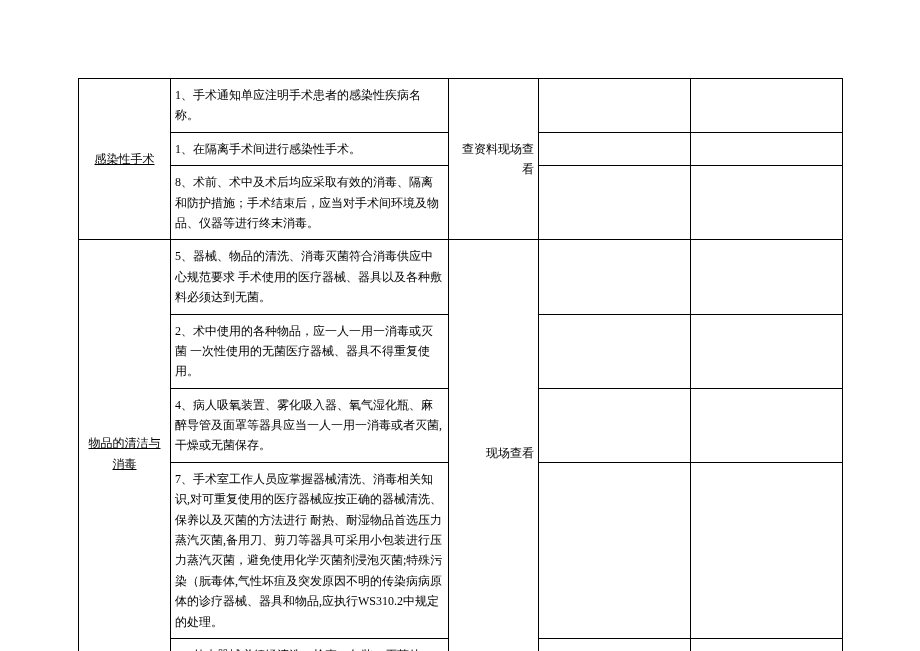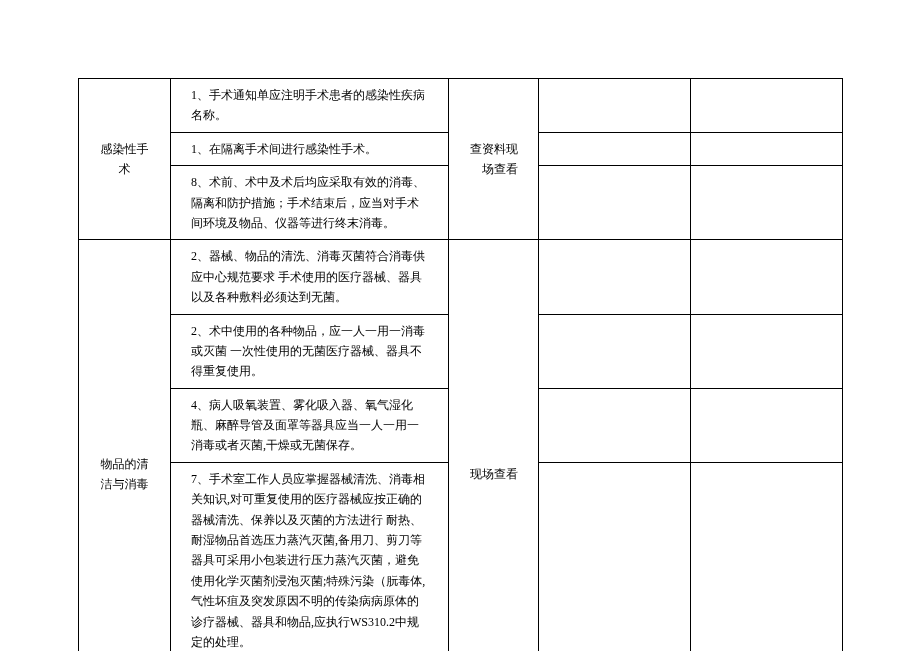--- a/index.html
+++ b/index.html
@@ -22,28 +22,29 @@
       top: 78px;
       width: 764px;
     }
     table {
       border-collapse: collapse;
       width: 100%;
       table-layout: fixed;
     }
     td {
       border: 1px solid #000;
-      padding: 6px 20px;
+      padding: 6px 4px;
       vertical-align: middle;
       line-height: 1.7;
       font-size: 12px;
     }
     .col-category {
       width: 92px;
       text-align: center;
+      text-decoration: underline;
     }
     .col-requirement {
       width: 278px;
       text-align: left;
     }
     .col-method {
       width: 90px;
       text-align: right;
     }
     .col-empty1 {
@@ -79,21 +80,21 @@
         <td class="col-empty2"></td>
       </tr>
       <tr>
         <td class="col-requirement">8、术前、术中及术后均应采取有效的消毒、隔离和防护措施；手术结束后，应当对手术间环境及物品、仪器等进行终末消毒。</td>
         <td class="col-empty1"></td>
         <td class="col-empty2"></td>
       </tr>
 
       <tr>
         <td class="col-category" rowspan="5">物品的清洁与消毒</td>
-        <td class="col-requirement">2、器械、物品的清洗、消毒灭菌符合消毒供应中心规范要求  手术使用的医疗器械、器具以及各种敷料必须达到无菌。</td>
+        <td class="col-requirement">5、器械、物品的清洗、消毒灭菌符合消毒供应中心规范要求  手术使用的医疗器械、器具以及各种敷料必须达到无菌。</td>
         <td class="col-method" rowspan="5">现场查看</td>
         <td class="col-empty1"></td>
         <td class="col-empty2"></td>
       </tr>
       <tr>
         <td class="col-requirement">2、术中使用的各种物品，应一人一用一消毒或灭菌  一次性使用的无菌医疗器械、器具不得重复使用。</td>
         <td class="col-empty1"></td>
         <td class="col-empty2"></td>
       </tr>
       <tr>

